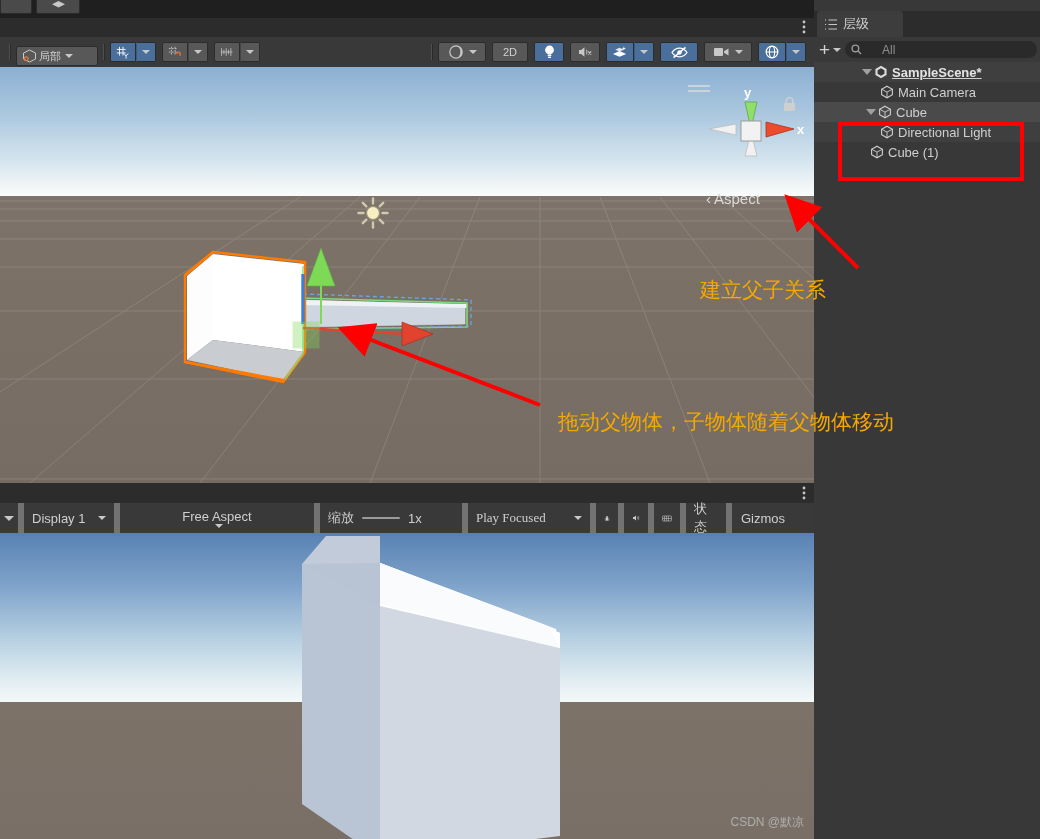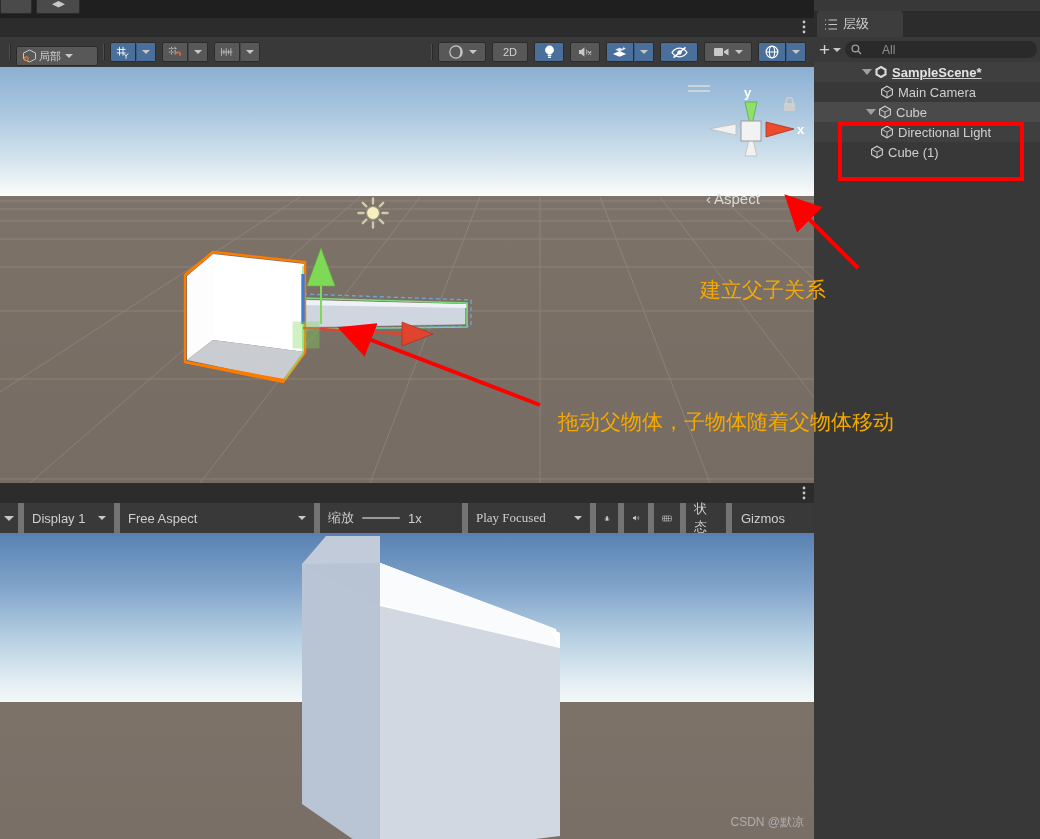--- a/index.html
+++ b/index.html
@@ -377,21 +377,21 @@
     </div>
 
     <div id="game-toolbar">
       <div class="gt-cell" style="width:24px;padding:0;justify-content:center;">
         <div class="caret" style="margin:0;border-top-width:5px;border-left-width:5px;border-right-width:5px;"></div>
       </div>
       <div class="gt-cell" style="width:96px;justify-content:space-between;">
         <span>Display 1</span>
         <div class="caret"></div>
       </div>
-      <div class="gt-cell" style="width:200px;justify-content:space-between;">
+      <div class="gt-cell" style="width:200px;justify-content:center;flex-direction:column;">
         <span>Free Aspect</span>
         <div class="caret"></div>
       </div>
       <div class="gt-cell" style="width:148px;gap:8px;">
         <span>缩放</span>
         <div style="width:38px;height:2px;background:#9a9a9a;border-radius:1px;"></div>
         <span>1x</span>
       </div>
       <div class="gt-cell" style="width:128px;justify-content:space-between;font-family:Liberation Serif, serif;">
         <span>Play Focused</span>

